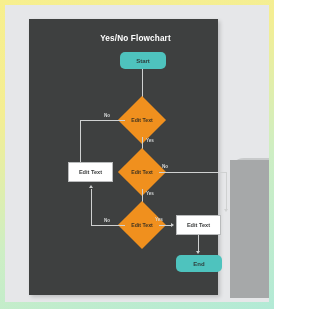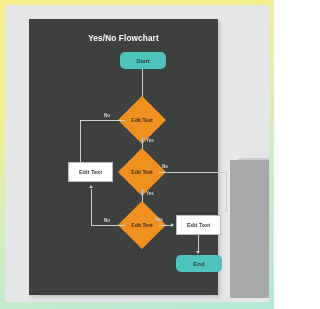--- a/index.html
+++ b/index.html
@@ -52,21 +52,21 @@
     position: absolute;
     left: 29px;
     top: 19px;
     width: 189px;
     height: 276px;
     background: #3e4040;
     box-shadow: 2px 2px 4px rgba(0,0,0,0.18);
   }
   .chart-title {
     position: absolute;
-    left: 0;
+    left: 12px;
     top: 15px;
     width: 189px;
     text-align: center;
     color: #ffffff;
     font-size: 8.2px;
     font-weight: bold;
     letter-spacing: 0.15px;
     white-space: nowrap;
   }
   

